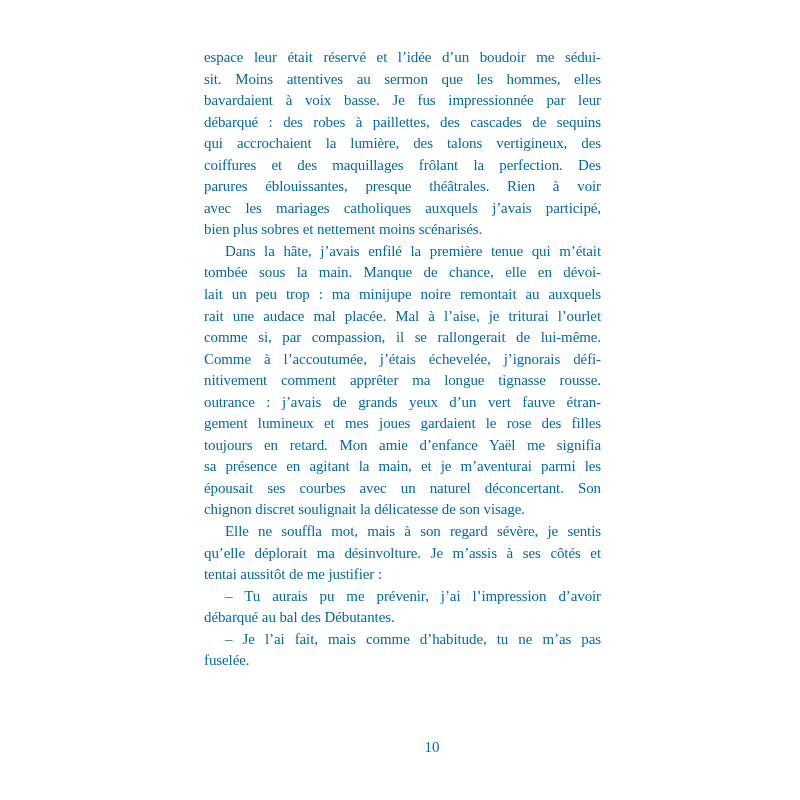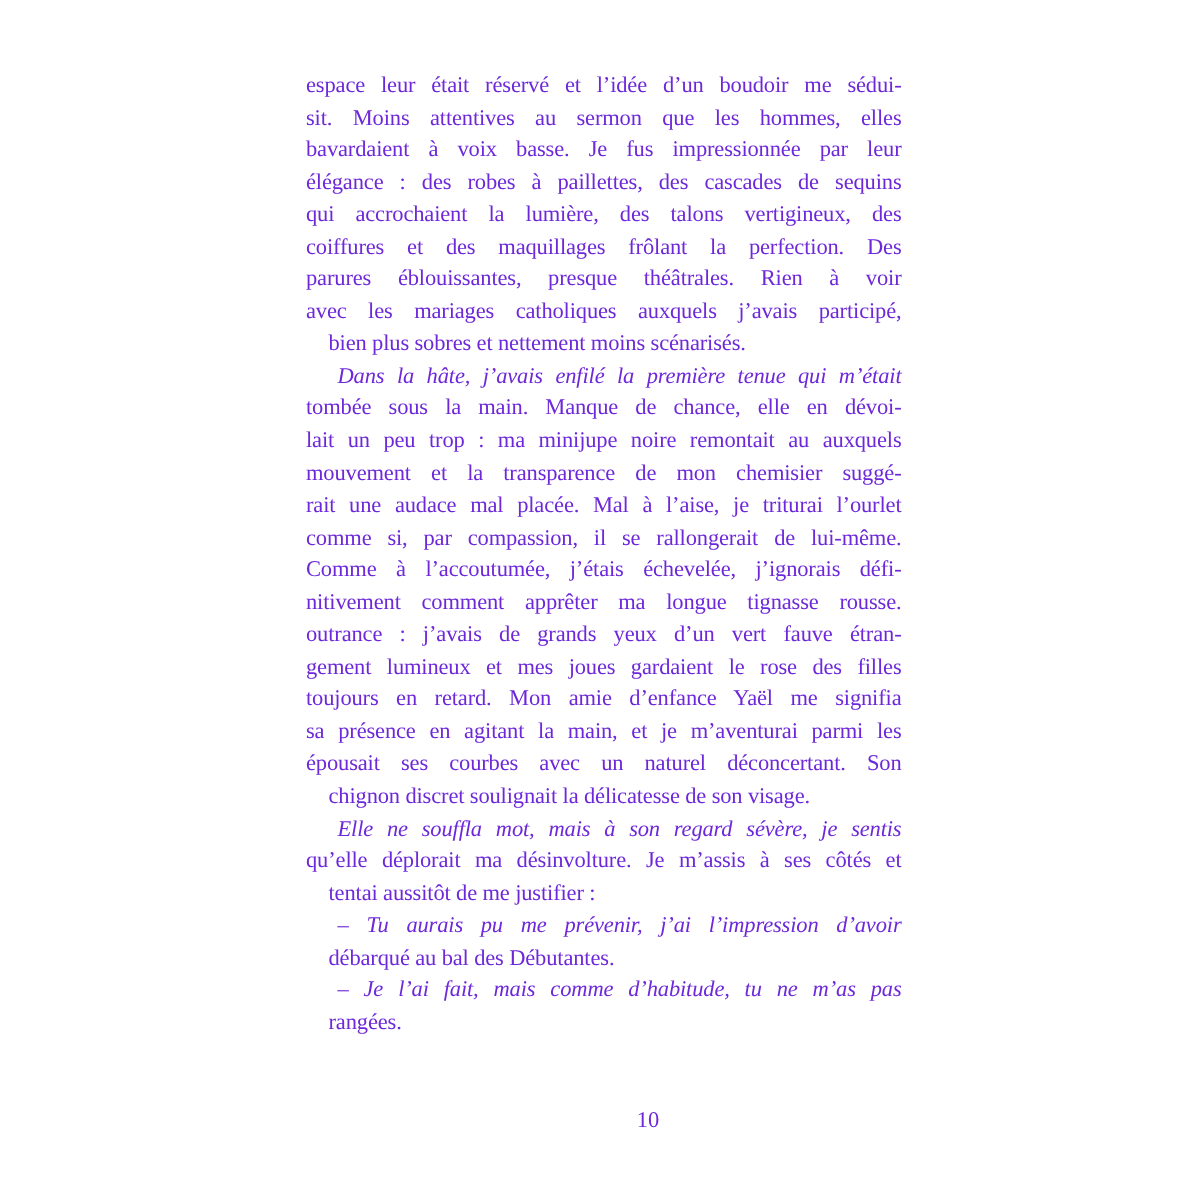--- a/index.html
+++ b/index.html
@@ -22,56 +22,54 @@
     font-size: 15px;
     line-height: 21.55px;
     height: 21.55px;
     letter-spacing: -0.1px;
     text-align: justify;
     text-align-last: justify;
     -moz-text-align-last: justify;
   }
   .line.last {
     text-align-last: left;
-    margin-left: 15px;
     -moz-text-align-last: left;
   }
-  .line.indent { text-indent: 21px; font-style: italic; }
+  .line.indent { text-indent: 21px; }
   .page-number {
     position: absolute;
     top: 737px;
     left: 0;
     width: 800px;
     text-align: center;
     font-size: 15px;
     line-height: 21px;
     margin-left: 32px;
   }
 </style>
 </head>
 <body>
 
-<div class="page" style="background: rgb(255, 255, 255); color: #6d28d9;">
+<div class="page" style="background: rgb(255, 255, 255); color: #0369a1;">
   <div class="text-block">
       <div class="paragraph">
         <div class="line">espace leur était réservé et l’idée d’un boudoir me sédui-</div>
         <div class="line">sit. Moins attentives au sermon que les hommes, elles</div>
         <div class="line">bavardaient à voix basse. Je fus impressionnée par leur</div>
-        <div class="line">élégance : des robes à paillettes, des cascades de sequins</div>
+        <div class="line">débarqué : des robes à paillettes, des cascades de sequins</div>
         <div class="line">qui accrochaient la lumière, des talons vertigineux, des</div>
         <div class="line">coiffures et des maquillages frôlant la perfection. Des</div>
         <div class="line">parures éblouissantes, presque théâtrales. Rien à voir</div>
         <div class="line">avec les mariages catholiques auxquels j’avais participé,</div>
         <div class="line last">bien plus sobres et nettement moins scénarisés.</div>
       </div>
       <div class="paragraph">
         <div class="line indent">Dans la hâte, j’avais enfilé la première tenue qui m’était</div>
         <div class="line">tombée sous la main. Manque de chance, elle en dévoi-</div>
         <div class="line">lait un peu trop : ma minijupe noire remontait au auxquels</div>
-        <div class="line">mouvement et la transparence de mon chemisier suggé-</div>
         <div class="line">rait une audace mal placée. Mal à l’aise, je triturai l’ourlet</div>
         <div class="line">comme si, par compassion, il se rallongerait de lui-même.</div>
         <div class="line">Comme à l’accoutumée, j’étais échevelée, j’ignorais défi-</div>
         <div class="line">nitivement comment apprêter ma longue tignasse rousse.</div>
         <div class="line">outrance : j’avais de grands yeux d’un vert fauve étran-</div>
         <div class="line">gement lumineux et mes joues gardaient le rose des filles</div>
         <div class="line">toujours en retard. Mon amie d’enfance Yaël me signifia</div>
         <div class="line">sa présence en agitant la main, et je m’aventurai parmi les</div>
         <div class="line">épousait ses courbes avec un naturel déconcertant. Son</div>
         <div class="line last">chignon discret soulignait la délicatesse de son visage.</div>
@@ -80,17 +78,17 @@
         <div class="line indent">Elle ne souffla mot, mais à son regard sévère, je sentis</div>
         <div class="line">qu’elle déplorait ma désinvolture. Je m’assis à ses côtés et</div>
         <div class="line last">tentai aussitôt de me justifier :</div>
       </div>
       <div class="paragraph">
         <div class="line indent">– Tu aurais pu me prévenir, j’ai l’impression d’avoir</div>
         <div class="line last">débarqué au bal des Débutantes.</div>
       </div>
       <div class="paragraph">
         <div class="line indent">– Je l’ai fait, mais comme d’habitude, tu ne m’as pas</div>
-        <div class="line last">rangées.</div>
+        <div class="line last">fuselée.</div>
       </div>
     </div>
   <div class="page-number">10</div>
 </div>
 
 </body></html>

